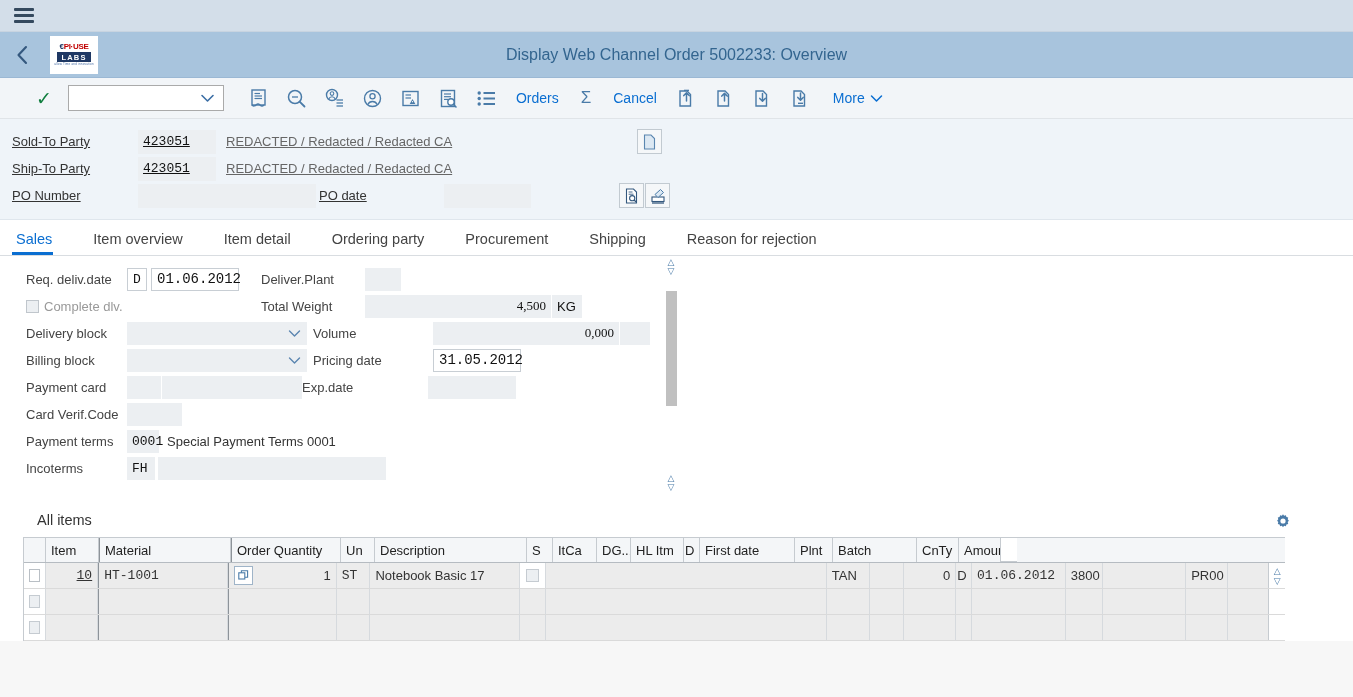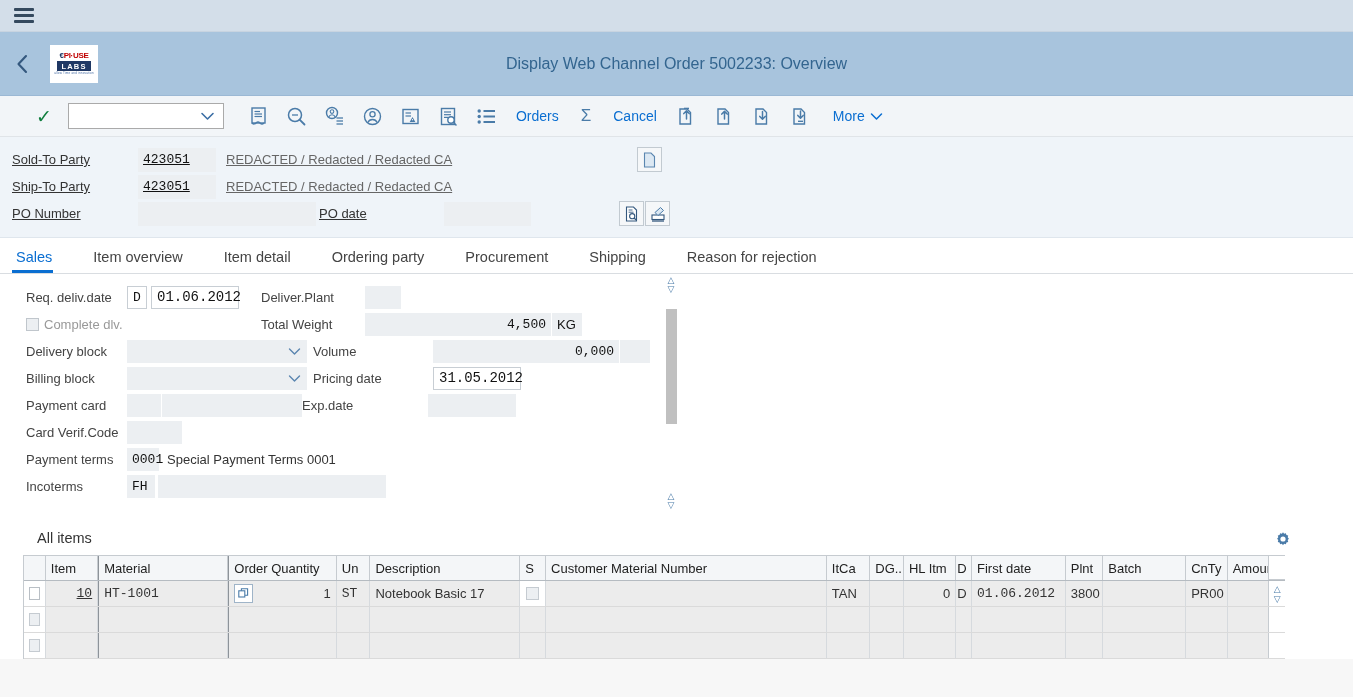--- a/index.html
+++ b/index.html
@@ -26,21 +26,21 @@
   .hamburger span {
     display: block;
     height: 2.5px;
     background: #34495e;
     margin: 3.5px 0;
     border-radius: 1px;
   }
 
   
   .titlebar {
-    height: 64px;
+    height: 46px;
     background: #a8c4dd;
     display: flex;
     align-items: center;
     position: relative;
     border-bottom: 1px solid #9bb8d4;
   }
   .back-btn {
     width: 44px; height: 50px;
     display: flex; align-items: center; justify-content: center;
     cursor: pointer;
@@ -237,21 +237,21 @@
     height: 23px;
     background: #eceff2;
     border: none;
     font-size: 13px;
     font-family: "Liberation Mono", monospace;
     display: flex; align-items: center;
     padding: 0 5px;
     color: #111;
   }
   .sfld.boxed { background: #fff; border: 1px solid #c8ced4; }
-  .sfld.num { justify-content: flex-end; }
+  .sfld.num { justify-content: flex-end; font-family: Liberation Serif, serif; }
   .sfld.ctr { justify-content: center; }
   .sfld.sans { font-family: "Liberation Sans", sans-serif; }
   .dd {
     height: 23px;
     background: #eceff2;
     display: flex; align-items: center; justify-content: flex-end;
     padding-right: 6px;
     cursor: pointer;
   }
   .cbx {
@@ -649,21 +649,20 @@
   <div class="grid">
 
     <div class="grow ghead">
       <div class="gcell" style="width:22px"></div>
       <div class="gcell" style="width:53px">Item</div>
       <div class="gcell thick-left" style="width:132px">Material</div>
       <div class="gcell thick-left" style="width:110px">Order Quantity</div>
       <div class="gcell" style="width:34px">Un</div>
       <div class="gcell" style="width:152px">Description</div>
       <div class="gcell" style="width:26px">S</div>
-      <div class="gcell" style="width:285px">Customer Material Number</div>
       <div class="gcell" style="width:44px">ItCa</div>
       <div class="gcell" style="width:34px">DG...</div>
       <div class="gcell" style="width:53px">HL Itm</div>
       <div class="gcell" style="width:16px;padding:0 1px">D</div>
       <div class="gcell" style="width:95px">First date</div>
       <div class="gcell" style="width:38px">Plnt</div>
       <div class="gcell" style="width:84px">Batch</div>
       <div class="gcell" style="width:42px">CnTy</div>
       <div class="gcell" style="width:41px;border-right:none">Amount</div>
       <div class="grid-scroll" style="border-bottom:1px solid #c6cbd0"></div>

